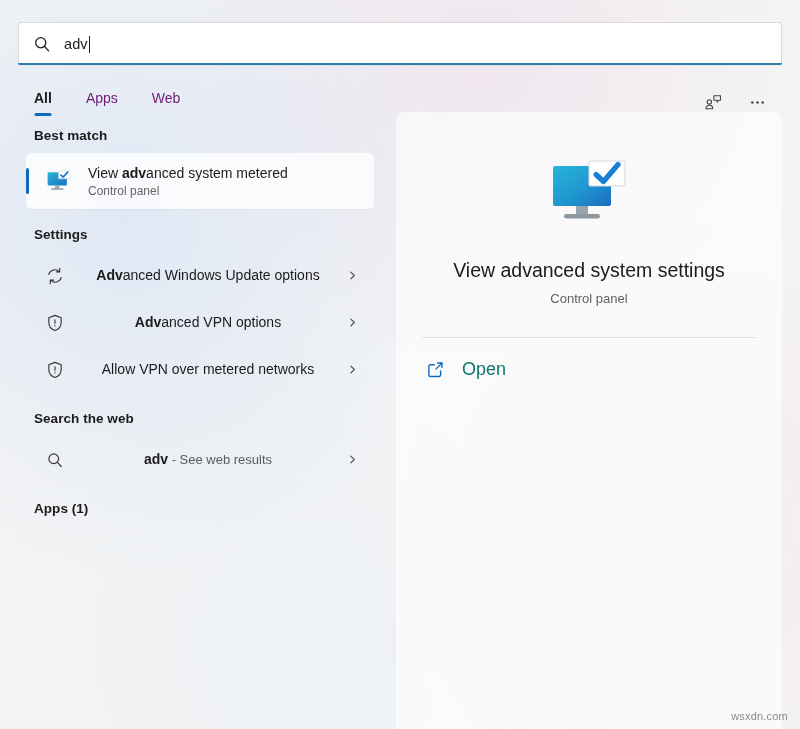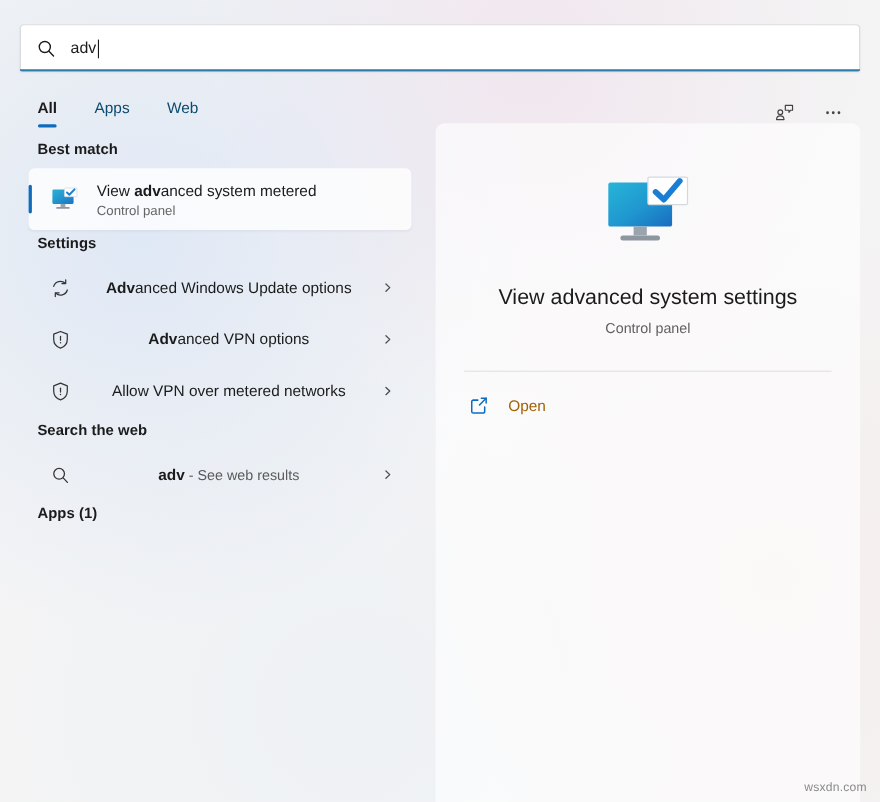--- a/index.html
+++ b/index.html
@@ -94,21 +94,21 @@
     align-items: center;
   }
   .tabs {
     display: flex;
     align-items: flex-end;
     gap: 0;
   }
   .tab {
     position: relative;
     font-size: 14px;
-    color: #0c4a6e;
+    color: #701a75;
     padding: 4px 17px 12px 17px;
     cursor: default;
     white-space: nowrap;
   }
   .tab:first-child { padding-left: 16px; }
   .tab.active { color: #1b1b1b; font-weight: 600; }
   .tab.active::after {
     content: "";
     position: absolute;
     left: 50%;
@@ -155,21 +155,21 @@
     flex: 0 0 364px;
     padding: 0;
     position: relative;
   }
 
   .section-header {
     font-size: 13.5px;
     font-weight: 700;
     color: #1b1b1b;
     padding: 0 0 0 16px;
-    margin-top: 4px;
+    margin-top: 18px;
     margin-bottom: 10px;
     letter-spacing: 0.05px;
   }
   .section-header.first { margin-top: 16px; }
 
   
   .bestmatch-row {
     position: relative;
     margin: 0 8px 0 8px;
     height: 56px;
@@ -293,22 +293,22 @@
     padding: 14px 4px 0 4px;
     margin-top: 7px;
   }
   .action-icon {
     width: 19px; height: 19px;
     margin-right: 17px;
     color: #0f6cbd;
     flex: 0 0 auto;
   }
   .action-label {
-    font-size: 14px;
-    color: #a16207;
+    font-size: 18px;
+    color: #0f766e;
   }
 
   
   .watermark {
     position: absolute;
     right: 12px;
     bottom: 7px;
     font-size: 11px;
     color: #8a8a8a;
     letter-spacing: 0.2px;

